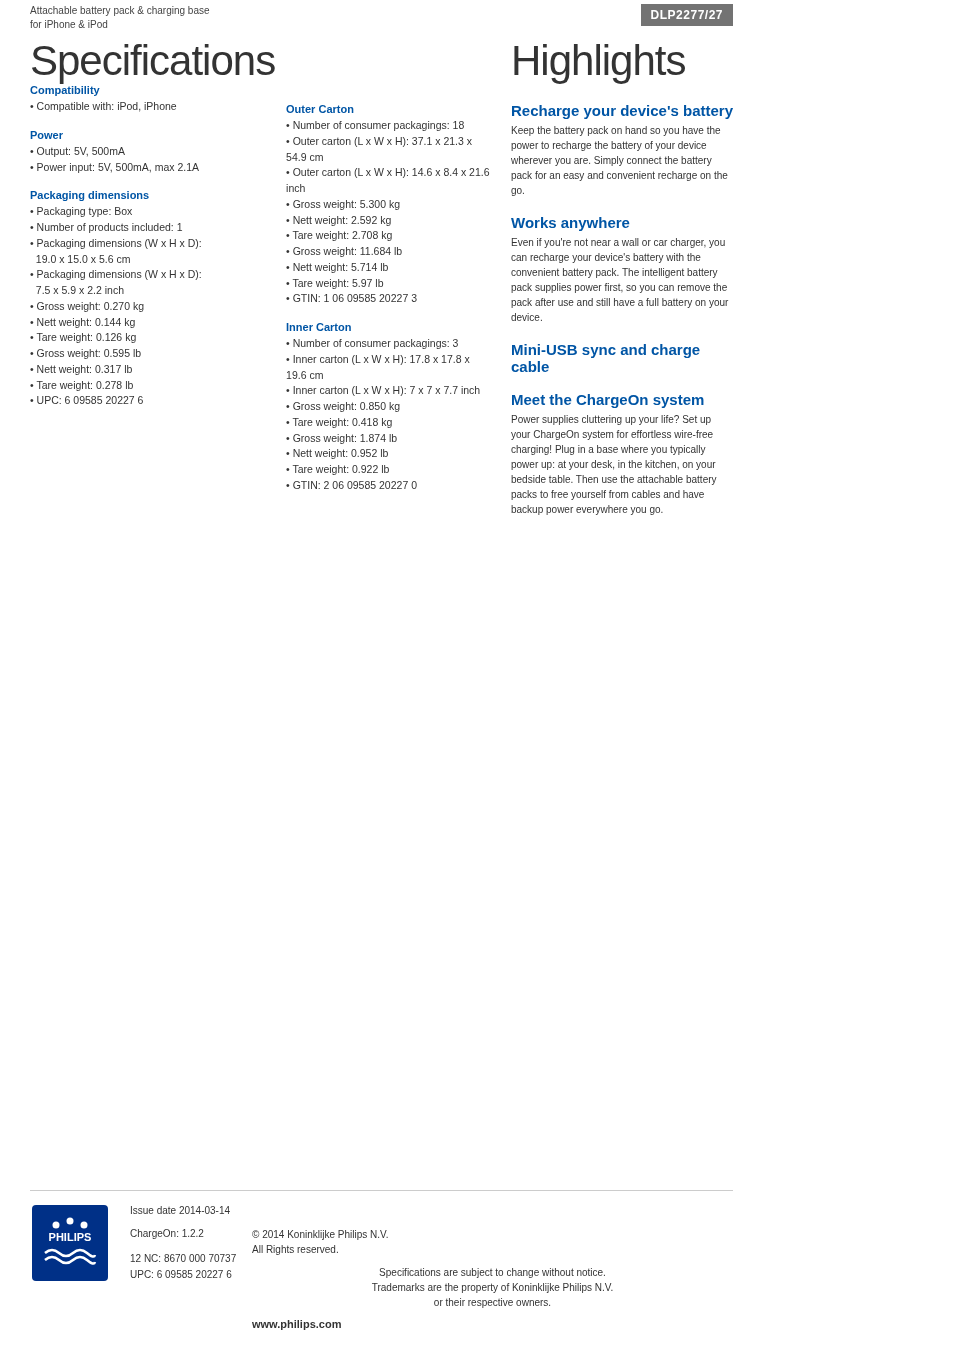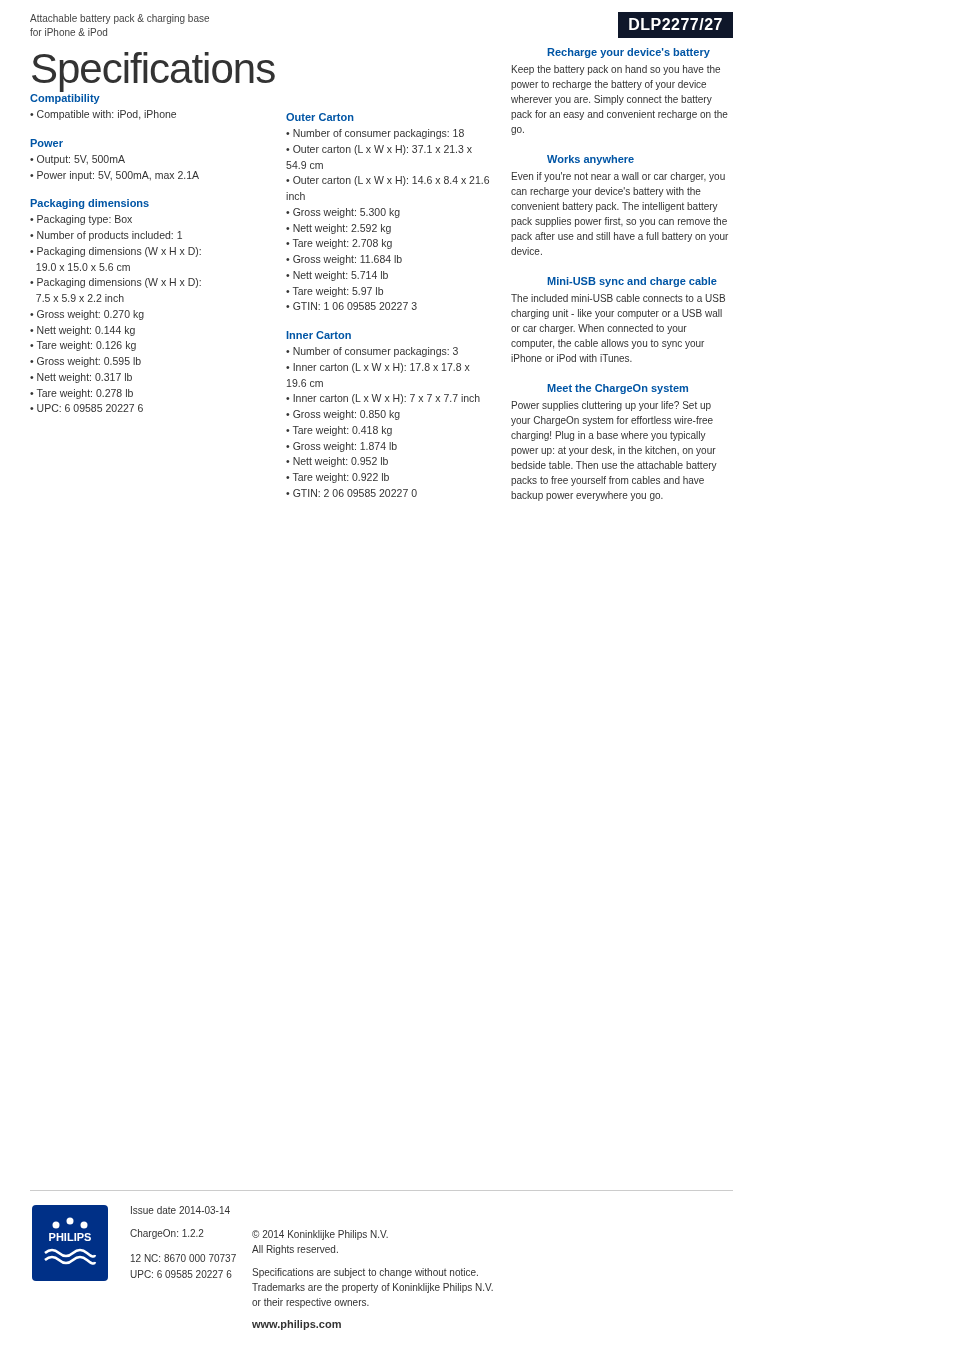--- a/index.html
+++ b/index.html
@@ -9,42 +9,42 @@
       background: #fff;
       font-family: Arial, Helvetica, sans-serif;
       font-size: 11px;
       color: #222;
       position: relative;
     }
 
     .page-wrapper {
       width: 763px;
       min-height: 1350px;
-      padding: 12px 30px 20px 30px;
+      padding: 4px 30px 20px 30px;
       position: relative;
     }
 
     
     .header {
       display: flex;
       justify-content: space-between;
       align-items: flex-start;
       margin-bottom: 6px;
     }
 
     .header-left {
       font-size: 10px;
       color: #444;
       line-height: 1.4;
     }
 
     .product-badge {
-      background: #0f172a;
+      background: #737373;
       color: #fff;
-      font-size: 16px;
+      font-size: 12px;
       font-weight: bold;
       padding: 4px 10px;
       letter-spacing: 0.5px;
     }
 
     
     .page-title-specs {
       font-size: 42px;
       font-weight: normal;
       color: #333;
@@ -87,23 +87,22 @@
     }
 
     
     .highlight-section {
       margin-bottom: 16px;
     }
 
     .highlight-title {
       font-weight: bold;
       color: #0055a5;
-      font-size: 11px;
+      font-size: 15px;
       margin-bottom: 4px;
-      margin-left: 36px;
     }
 
     .highlight-text {
       font-size: 10px;
       color: #333;
       line-height: 1.5;
     }
 
     .three-col-layout {
       display: flex;
@@ -264,34 +263,34 @@
           <div class="spec-item">Tare weight: 0.418 kg</div>
           <div class="spec-item">Gross weight: 1.874 lb</div>
           <div class="spec-item">Nett weight: 0.952 lb</div>
           <div class="spec-item">Tare weight: 0.922 lb</div>
           <div class="spec-item">GTIN: 2 06 09585 20227 0</div>
         </div>
       </div>
     </div>
 
     <div class="right-highlights">
+      <h1 class="page-title-highlights">Highlights</h1>
 
       <div class="highlight-section">
         <div class="highlight-title">Recharge your device's battery</div>
         <div class="highlight-text">Keep the battery pack on hand so you have the power to recharge the battery of your device wherever you are. Simply connect the battery pack for an easy and convenient recharge on the go.</div>
       </div>
 
       <div class="highlight-section">
         <div class="highlight-title">Works anywhere</div>
         <div class="highlight-text">Even if you're not near a wall or car charger, you can recharge your device's battery with the convenient battery pack. The intelligent battery pack supplies power first, so you can remove the pack after use and still have a full battery on your device.</div>
       </div>
 
       <div class="highlight-section">
         <div class="highlight-title">Mini-USB sync and charge cable</div>
-        <div class="highlight-text">The included mini-USB cable connects to a USB charging unit - like your computer or a USB wall or car charger. When connected to your computer, the cable allows you to sync your iPhone or iPod with iTunes.</div>
       </div>
 
       <div class="highlight-section">
         <div class="highlight-title">Meet the ChargeOn system</div>
         <div class="highlight-text">Power supplies cluttering up your life? Set up your ChargeOn system for effortless wire-free charging! Plug in a base where you typically power up: at your desk, in the kitchen, on your bedside table. Then use the attachable battery packs to free yourself from cables and have backup power everywhere you go.</div>
       </div>
     </div>
 
   </div>
 
@@ -321,21 +320,21 @@
           <div>12 NC: 8670 000 70737</div>
           <div>UPC: 6 09585 20227 6</div>
         </div>
       </div>
 
       <div class="footer-col3">
         <div class="footer-label">
           <div style="white-space: pre-line;">© 2014 Koninklijke Philips N.V.
 All Rights reserved.</div>
         </div>
-        <div class="footer-legal" style="white-space: pre-line; margin-top: 6px;">Specifications are subject to change without notice.
+        <div class="footer-legal" style="white-space: pre-line; margin-top: 6px; text-align: center;">Specifications are subject to change without notice.
 Trademarks are the property of Koninklijke Philips N.V.
 or their respective owners.</div>
         <div class="footer-website" style="margin-top: 8px;">www.philips.com</div>
       </div>
     </div>
   </div>
 
 </div>
 
 </body></html>

